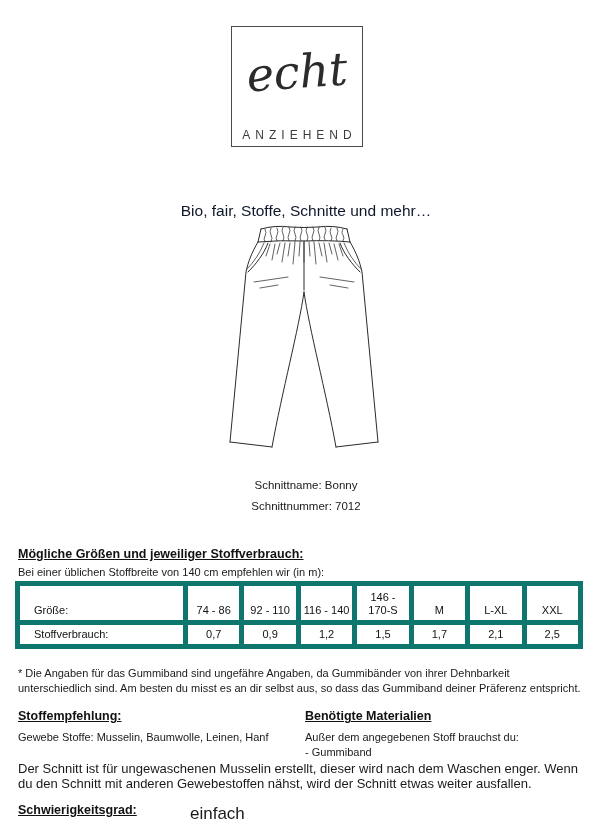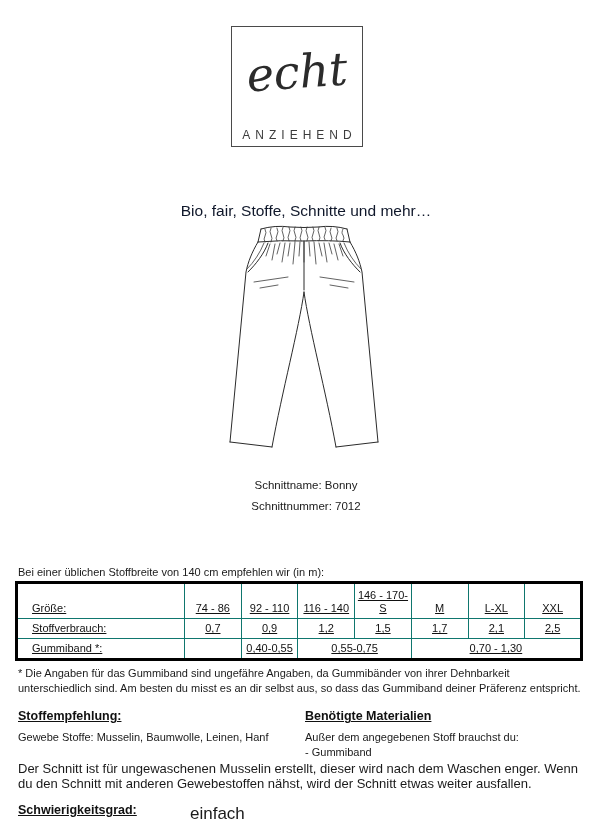--- a/index.html
+++ b/index.html
@@ -38,21 +38,21 @@
   .pattern-number{position:absolute;left:0;right:0;top:500px;text-align:center;font-size:11.5px;}
   
   .h-underline{font-weight:bold;text-decoration:underline;font-size:12.5px;color:#111;}
   .sizes-heading{position:absolute;left:18px;top:547px;}
   .sizes-intro{position:absolute;left:18px;top:566px;font-size:11px;}
   .sizes-table{
     position:absolute;left:15px;top:581px;width:568px;
     border-collapse:collapse;font-size:11px;color:#111;
     border:3px solid #000;table-layout:fixed;
   }
-  .sizes-table td{border:1px solid #0f766e;text-align:center;padding:1px 2px;line-height:13px;text-decoration:underline;}
+  .sizes-table td{border:5px solid #0f766e;text-align:center;padding:1px 2px;line-height:13px;}
   .sizes-table td.lbl{text-align:left;padding-left:14px;}
   .sizes-table col.c-label{width:168px;}
   .sizes-table tr.hdr td{height:30px;vertical-align:bottom;padding-bottom:3px;}
   .sizes-table tr.rw td{height:17px;vertical-align:middle;}
   .footnote{
     position:absolute;left:18px;top:654px;width:567px;
     font-size:11px;line-height:14.5px;margin-top:12px;
   }
   
   .fabric-heading{position:absolute;left:18px;top:709px;}
@@ -134,20 +134,21 @@
 
     <path class="thin" d="M34,62 L68,57"></path>
     <path class="thin" d="M40,68 L58,65"></path>
     <path class="thin" d="M100,57 L134,62"></path>
     <path class="thin" d="M110,65 L128,68"></path>
   </svg>
 
   <div class="pattern-name">Schnittname: Bonny</div>
   <div class="pattern-number">Schnittnummer: 7012</div>
 
+  <div class="sizes-heading h-underline">Mögliche Größen und jeweiliger Stoffverbrauch:</div>
   <div class="sizes-intro">Bei einer üblichen Stoffbreite von 140 cm empfehlen wir (in m):</div>
 
   <table class="sizes-table">
     <colgroup>
       <col class="c-label">
         <col>
         <col>
         <col>
         <col>
         <col>
@@ -168,27 +169,20 @@
       <tr class="rw">
         <td class="lbl">Stoffverbrauch:</td>
         <td>0,7</td>
         <td>0,9</td>
         <td>1,2</td>
         <td>1,5</td>
         <td>1,7</td>
         <td>2,1</td>
         <td>2,5</td>
       </tr>
-      <tr class="rw">
-        <td class="lbl">Gummiband *:</td>
-        <td></td>
-        <td>0,40-0,55</td>
-        <td colspan="2">0,55-0,75</td>
-        <td colspan="3">0,70 - 1,30</td>
-      </tr>
     </tbody>
   </table>
 
   <div class="footnote">* Die Angaben für das Gummiband sind ungefähre Angaben, da Gummibänder von ihrer Dehnbarkeit unterschiedlich sind. Am besten du misst es an dir selbst aus, so dass das Gummiband deiner Präferenz entspricht.</div>
 
   <div class="fabric-heading h-underline">Stoffempfehlung:</div>
   <div class="materials-heading h-underline">Benötigte Materialien</div>
   <div class="fabric-text">Gewebe Stoffe: Musselin, Baumwolle, Leinen, Hanf</div>
   <div class="materials-line1">Außer dem angegebenen Stoff brauchst du:</div>
   <div class="materials-line2">- Gummiband</div>

